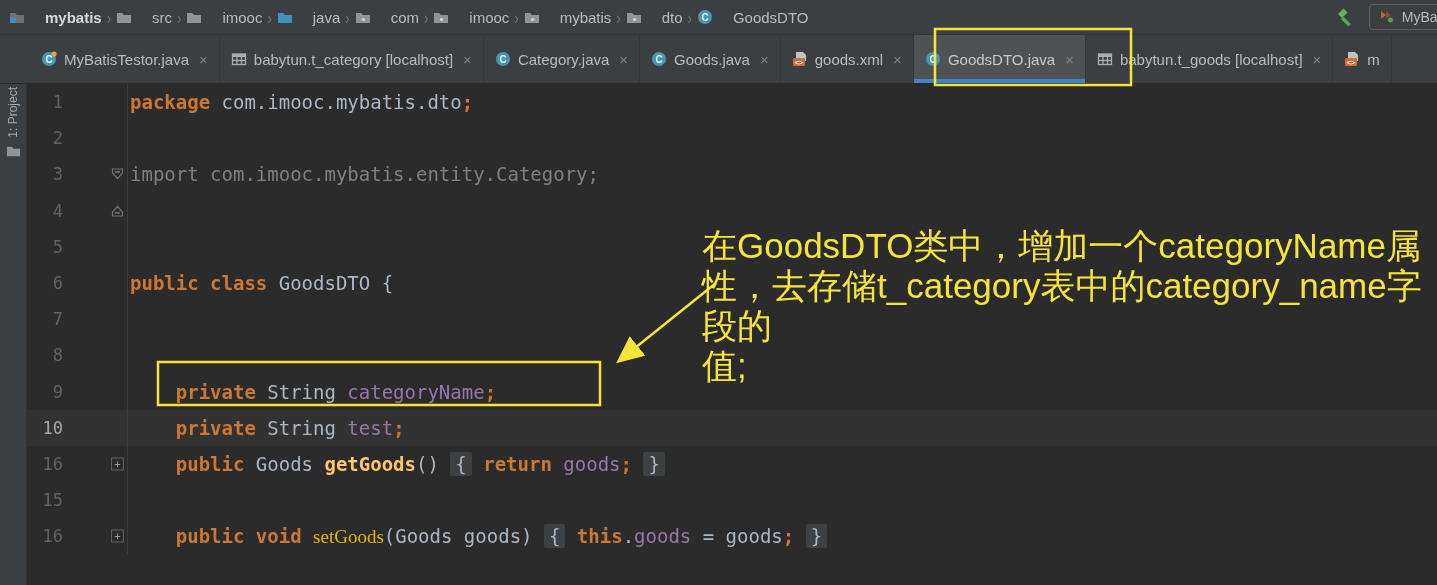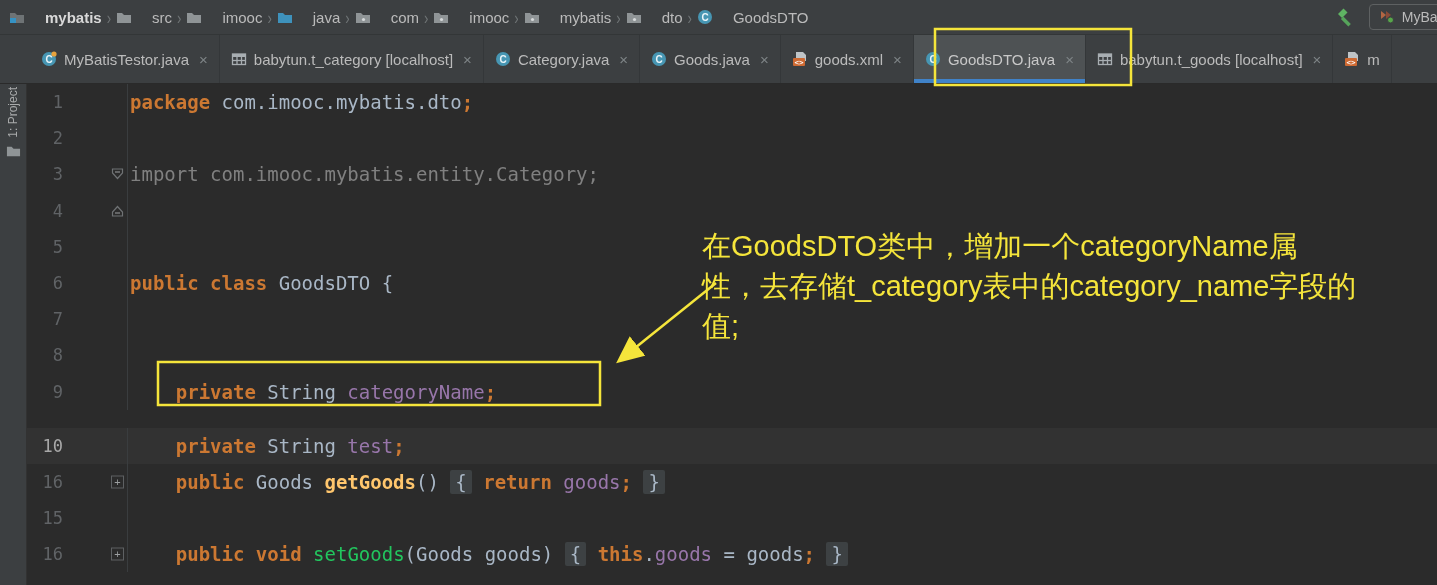--- a/index.html
+++ b/index.html
@@ -29,41 +29,41 @@
   .tab.active{background:#4E5254;box-shadow:inset 0 -4px 0 #4083C9;color:#C8C8C8;}
 
   
   .main{display:flex;height:503px;}
   .stripe{width:26px;background:#3C3F41;border-right:1px solid #323232;position:relative;flex:none;}
   .stripe-btn{position:absolute;top:3px;left:0;width:26px;display:flex;flex-direction:column;align-items:center;gap:5px;}
   .stripe-lbl{writing-mode:vertical-lr;transform:rotate(180deg);font-size:12px;color:#A9ABAC;}
 
   .editor{flex:1;position:relative;font-family:"DejaVu Sans Mono",monospace;font-size:19px;background:#2B2B2B;overflow:hidden;}
   .row{display:flex;align-items:center;height:36.2px;position:relative;}
-  .row.caret{background:#323232;margin-top:18px;}
+  .row.caret{background:#323232;}
   .ln{width:36px;flex:none;text-align:right;color:#606366;font-size:17px;}
   .row.caret .ln{color:#A8A8A8;}
   .foldzone{width:64px;flex:none;align-self:stretch;position:relative;border-right:1px solid #3A3D3F;}
   .foldmark{position:absolute;right:3px;top:50%;transform:translateY(-50%);display:flex;}
   .plusbox{width:13px;height:13px;border:1px solid #5E6163;color:#9DA0A2;font-size:11px;line-height:11px;
            text-align:center;font-family:"Liberation Sans",sans-serif;background:#2B2B2B;box-sizing:border-box;}
   pre.codeline{margin:0;padding-left:2px;white-space:pre;}
 
   .tk-kw{color:#CC7832;font-weight:bold;}
   .tk-d{color:#A9B7C6;}
   .tk-f{color:#9876AA;}
   .tk-m{color:#FFC66D;font-weight:bold;}
-  .tk-gm{color:#22c55e;}
+  .tk-gm{color:#eab308;font-family:Liberation Serif, serif;}
   .tk-cm{color:#808080;}
   .tk-sm{color:#CC7832;font-weight:bold;}
   .tk-fb{color:#A9B7C6;background:#3D4143;padding:1px 5px;border-radius:2px;}
 
   
   .overlay{position:absolute;left:0;top:0;width:1437px;height:585px;pointer-events:none;z-index:30;}
-  .anno-text{position:absolute;left:702px;top:226px;width:735px;font-size:29px;line-height:40px;
+  .anno-text{position:absolute;left:702px;top:226px;width:735px;font-size:35px;line-height:40px;
              color:#F3DF3B;z-index:31;pointer-events:none;font-family:"Liberation Sans",sans-serif;}
 </style>
 </head>
 <body>
 
 <div class="topbar">
   <div class="crumbs" id="crumbs">
       <span class="crumb first">
         <span class="ic">
           <svg width="16" height="16" viewBox="0 0 16 16">

